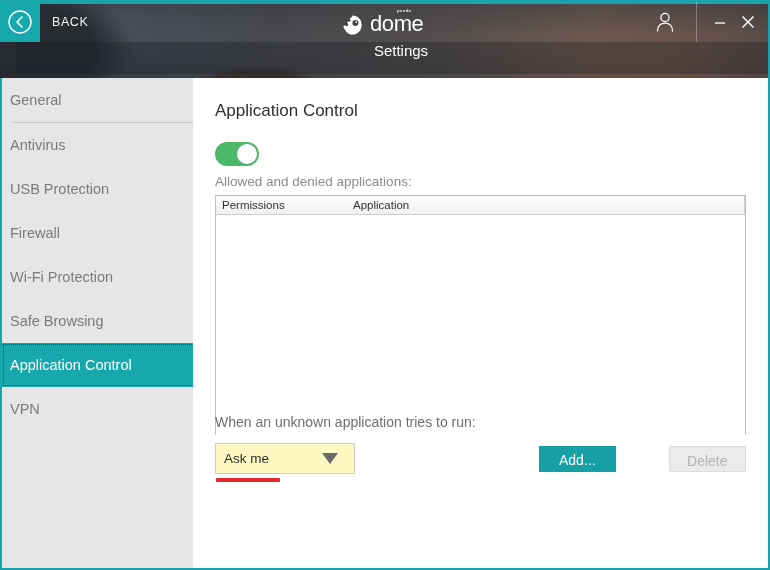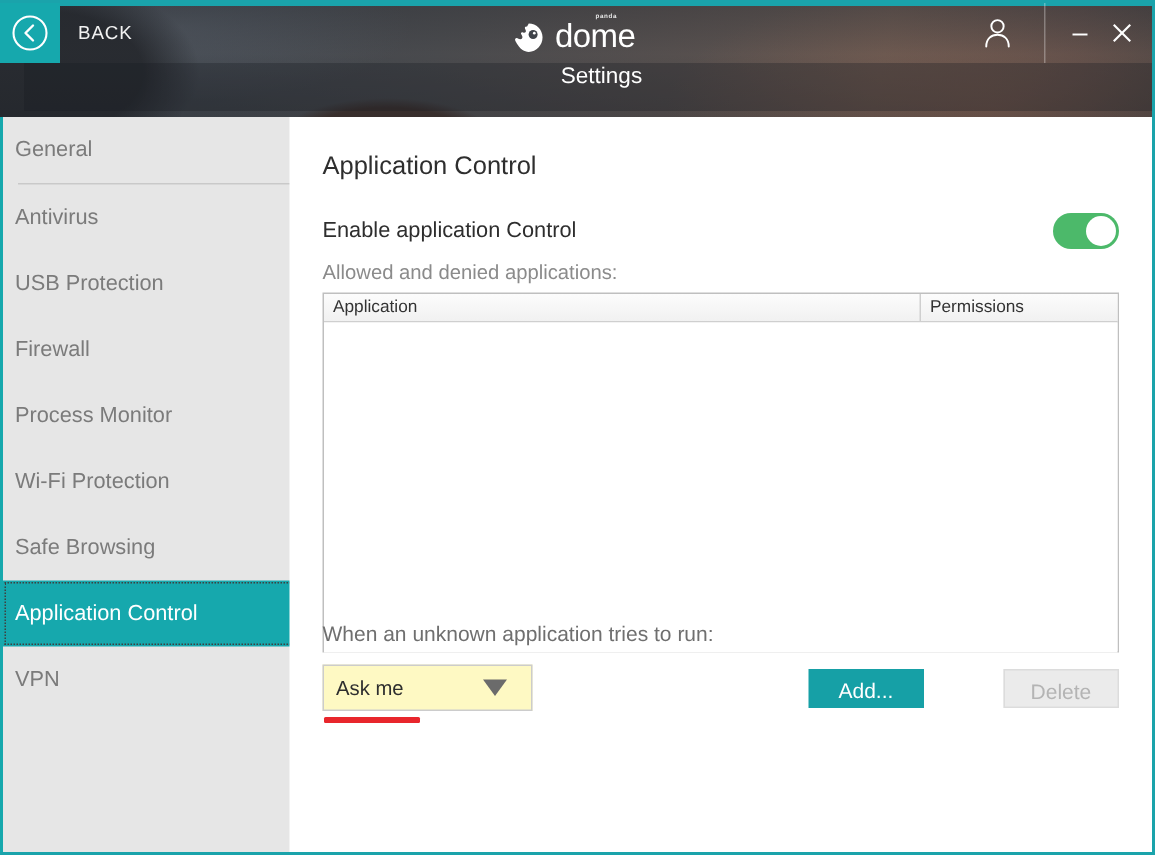--- a/index.html
+++ b/index.html
@@ -392,53 +392,49 @@
     <div class="nav-item">
       <span>Antivirus</span>
     </div>
     <div class="nav-item">
       <span>USB Protection</span>
     </div>
     <div class="nav-item">
       <span>Firewall</span>
     </div>
     <div class="nav-item">
-      <span>Process Monitor</span>
-    </div>
-    <div class="nav-item">
       <span>Wi-Fi Protection</span>
     </div>
     <div class="nav-item">
       <span>Safe Browsing</span>
     </div>
     <div class="nav-item active">
       <span>Application Control</span>
     </div>
     <div class="nav-item">
       <span>VPN</span>
     </div>
   </div>
 
   <div class="main">
 
     <div class="page-title">Application Control</div>
 
     <div class="enable-row">
-      <span class="enable-label">Enable application Control</span>
       <div class="toggle">
         <div class="knob"></div>
       </div>
     </div>
 
     <div class="list-label">Allowed and denied applications:</div>
 
     <div class="table-box">
       <div class="table-head">
+        <div class="th th-perm">Permissions</div>
         <div class="th th-app">Application</div>
-        <div class="th th-perm">Permissions</div>
       </div>
       <div class="table-body"></div>
     </div>
 
     <div class="btn-row">
       <button class="btn btn-primary">Add...</button>
       <button class="btn btn-disabled" disabled="">Delete</button>
     </div>
 
     <div class="unknown-label">When an unknown application tries to run:</div>

